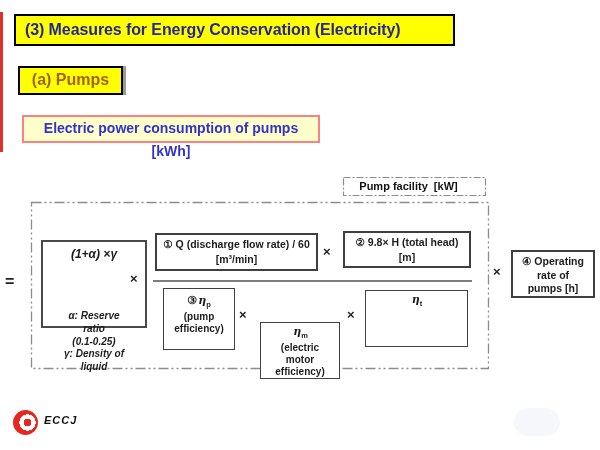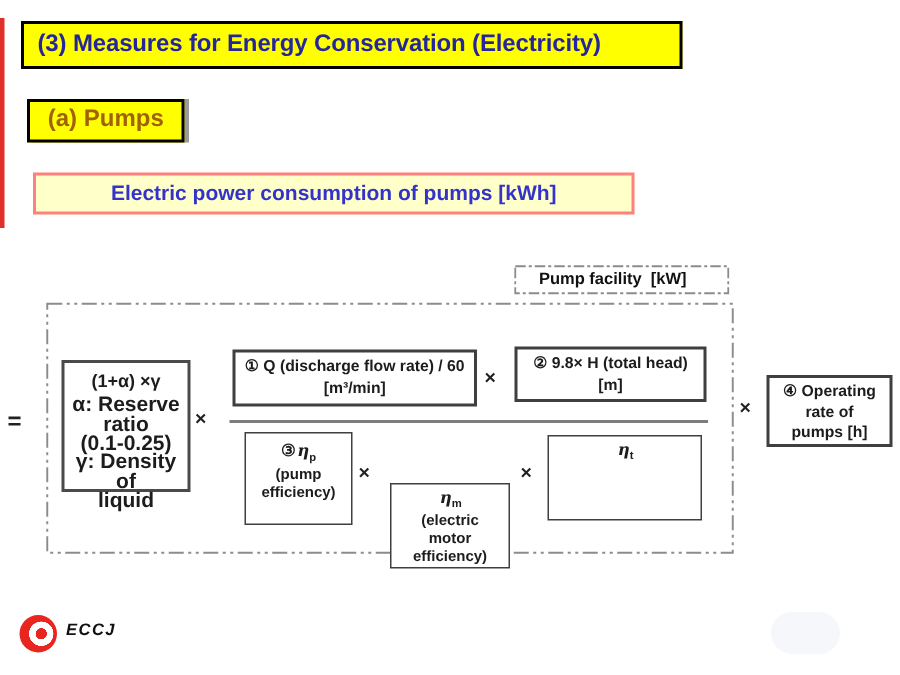--- a/index.html
+++ b/index.html
@@ -17,43 +17,43 @@
     color:#26269c;font-weight:bold;font-size:16px;line-height:27px;
     padding-left:9px;letter-spacing:-0.1px;
   }
   .section-box{
     left:18px;top:66px;width:105px;height:29px;
     background:#ffff00;border:2px solid #000;
     color:#a16207;font-weight:bold;font-size:16px;line-height:24px;
     text-align:center;box-shadow:3px 0 0 #9a9a9a;
   }
   .banner-box{
-    left:22px;top:115px;width:401px;height:28px;
+    left:22px;top:115px;width:298px;height:28px;
     background:#ffffc9;border:2px solid #ff8080;
     color:#3333cc;font-weight:bold;font-size:14px;line-height:23px;
     text-align:center;
   }
 
   
   .frame-svg{left:0;top:0;width:600px;height:450px;pointer-events:none;}
 
   .facility-label{
     left:343px;top:177px;width:131px;height:19px;
     font-size:11px;font-weight:bold;color:#111;text-align:center;
     line-height:19px;white-space:pre;
   }
 
   
   .fbox{
     background:#fff;text-align:center;font-weight:bold;color:#1c1c1c;
   }
   .pre{white-space:pre-line;}
-  .coef-box{left:41px;top:240px;width:86px;height:88px;border:2px solid #4a4a4a;padding-top:4px;}
+  .coef-box{left:41px;top:240px;width:106px;height:88px;border:2px solid #4a4a4a;padding-top:4px;font-style:italic;}
   .coef-formula{font-size:12px;line-height:17px;}
-  .coef-notes{font-size:14px;line-height:12.8px;}
+  .coef-notes{font-size:10px;line-height:12.8px;margin-top:47px;}
   .q-box{left:155px;top:233px;width:163px;height:38px;border:2px solid #3f3f3f;font-size:10.5px;line-height:15px;padding-top:2px;}
   .h-box{left:343px;top:231px;width:128px;height:37px;border:2px solid #3f3f3f;font-size:10.5px;line-height:15px;padding-top:2px;}
   .p-box{left:163px;top:288px;width:72px;height:62px;border:1px solid #3f3f3f;padding-top:5px;}
   .m-box{left:260px;top:290px;width:80px;height:57px;border:1px solid #3f3f3f;padding-top:2px;margin-top:32px;}
   .t-box{left:365px;top:290px;width:103px;height:57px;border:1px solid #3f3f3f;padding-top:2px;}
   .op-box{left:511px;top:250px;width:84px;height:48px;border:2px solid #3f3f3f;font-size:10.5px;line-height:13.5px;padding-top:3px;}
 
   .sym-line{font-size:11px;line-height:13px;}
   .caption{font-size:10px;line-height:11.8px;}
   .eta{font-family:"DejaVu Serif", serif;font-style:italic;font-weight:bold;}

